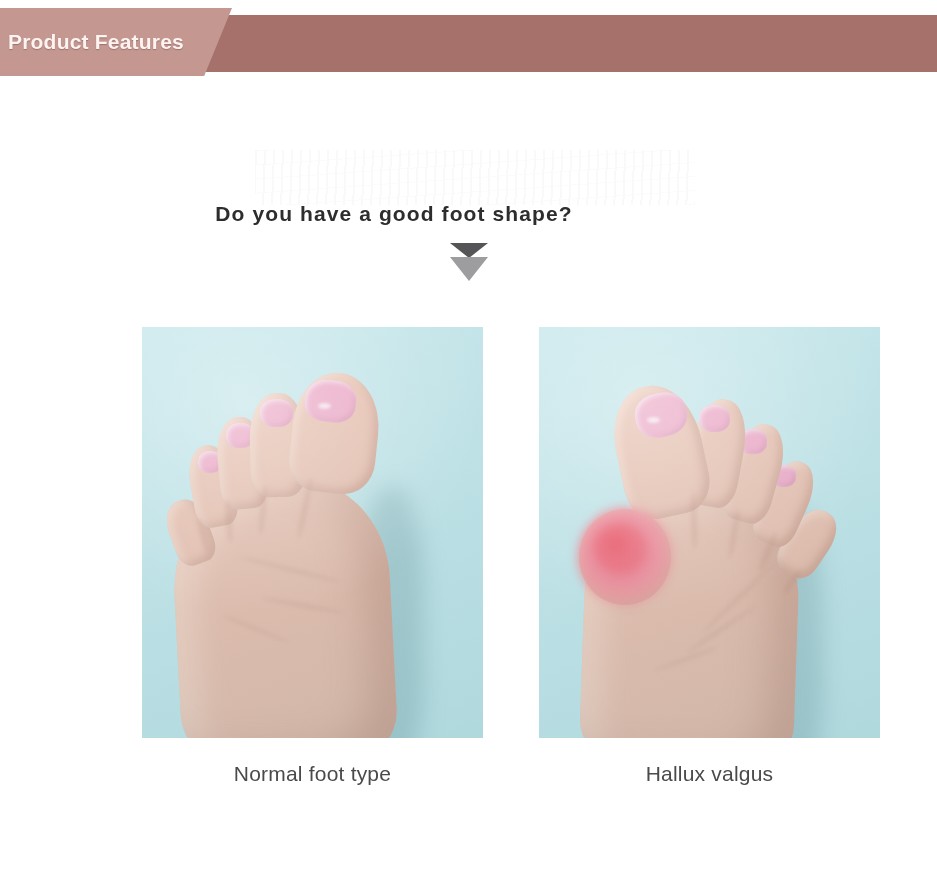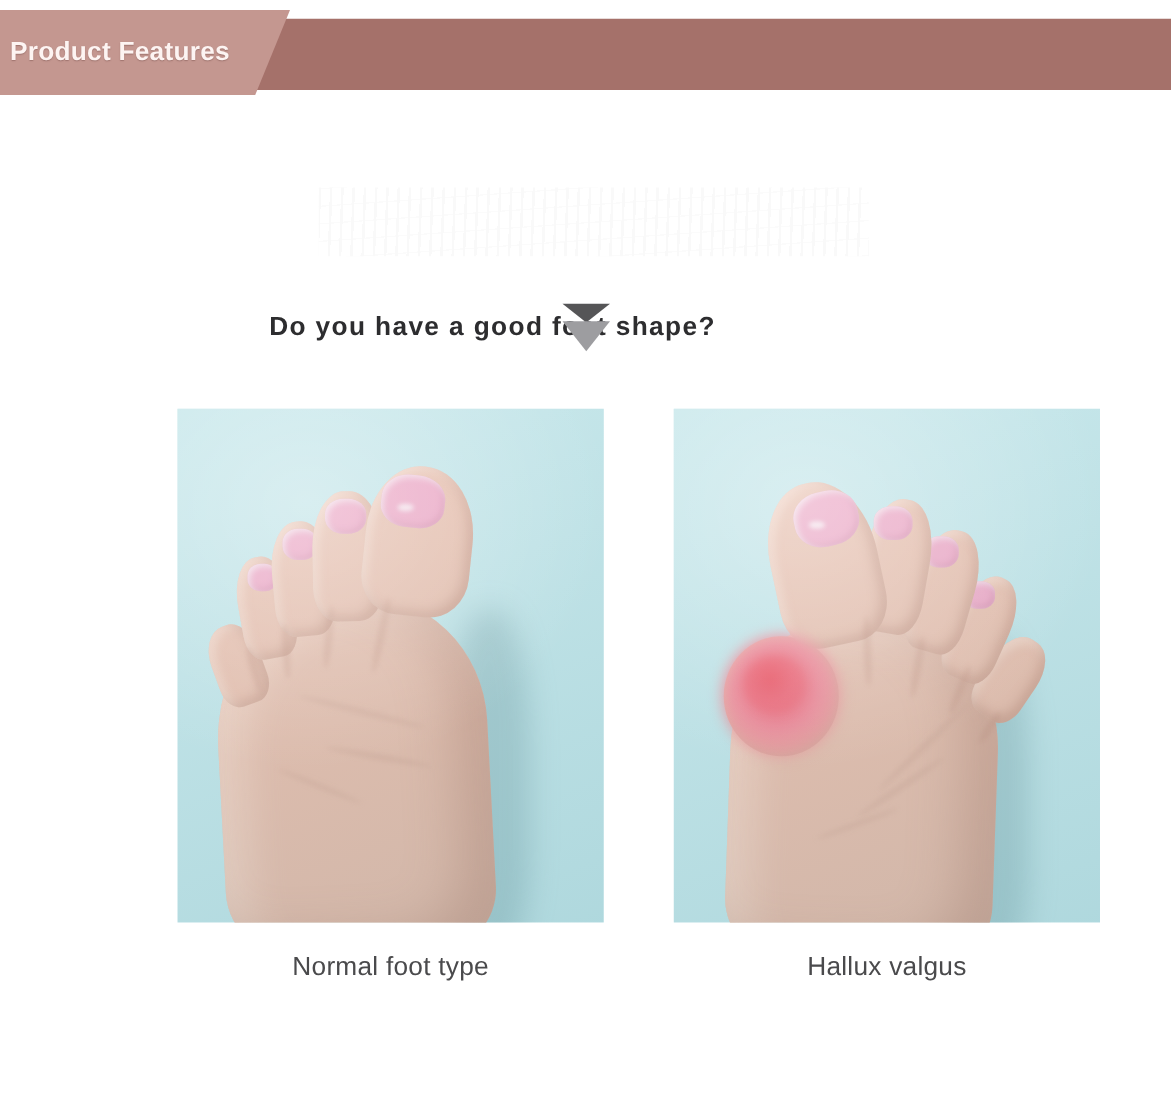--- a/index.html
+++ b/index.html
@@ -71,21 +71,20 @@
   #section-heading {
     position: absolute;
     left: 0;
     top: 202px;
     width: 788px;
     text-align: center;
     font-size: 21px;
     font-weight: bold;
     letter-spacing: 1.1px;
     color: #2d2d2f;
-    margin-top: 48px;
   }
 
   
   #chevron-arrow {
     position: absolute;
     left: 448px;
     top: 243px;
     width: 42px;
     height: 40px;
   }

